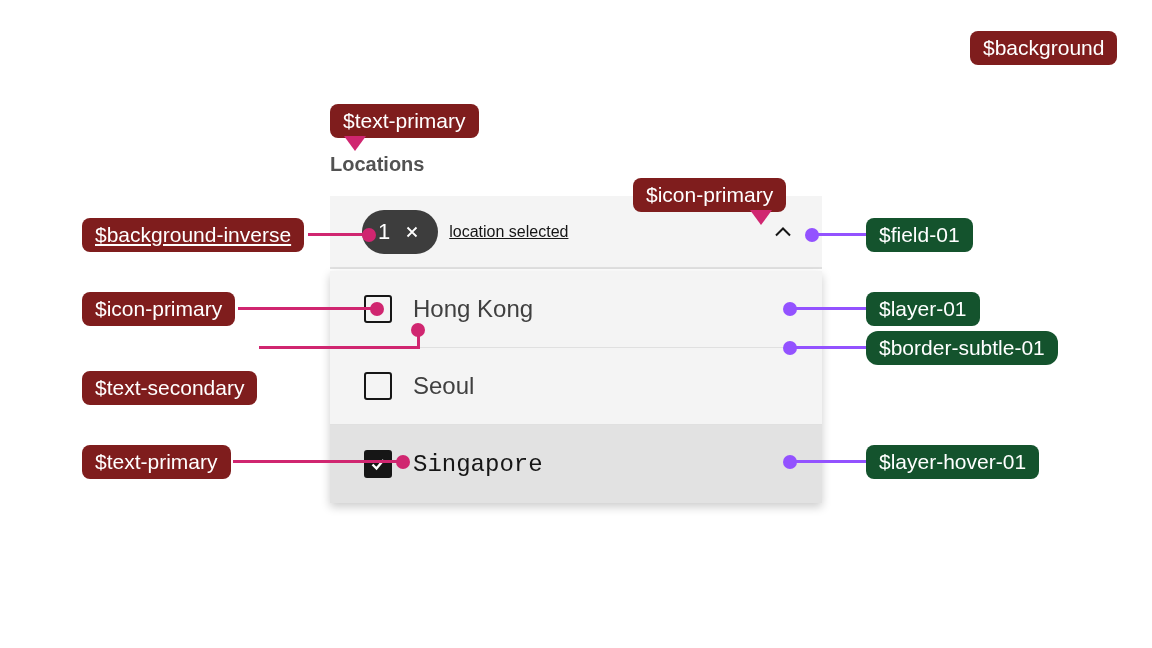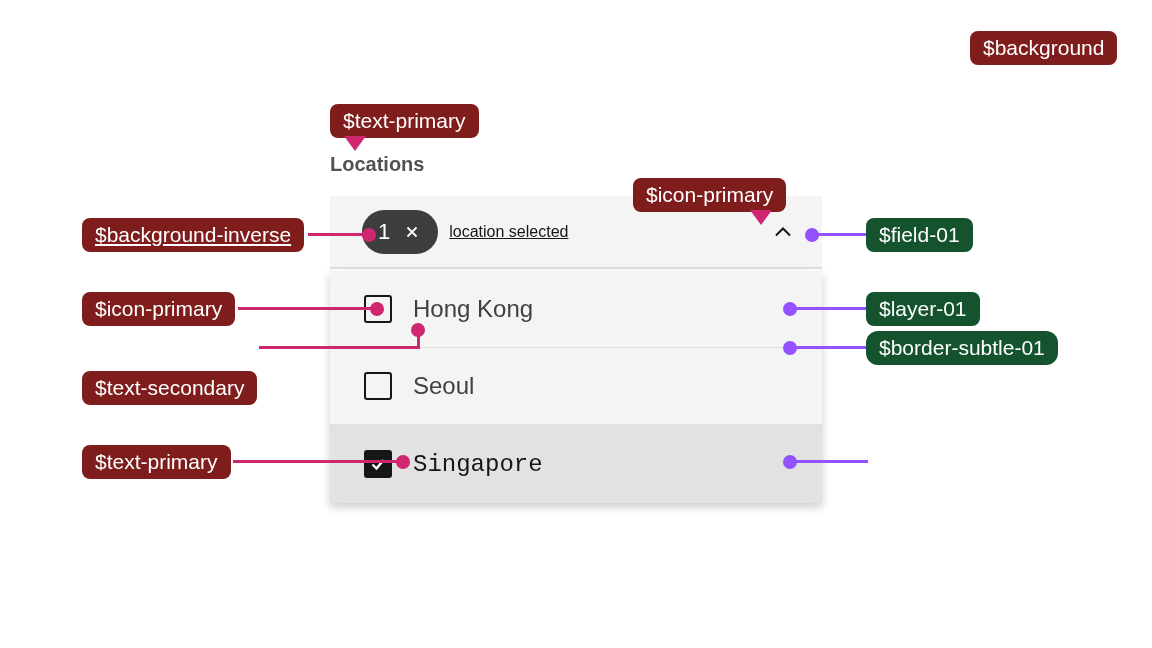--- a/index.html
+++ b/index.html
@@ -158,14 +158,17 @@
   </div>
 
   <div class="adot purple" style="left:783px; top:341px;"></div>
   <div class="aline purple" style="left:790px; top:346px; width:78px;"></div>
   <div class="badge purple" style="left:866px; top:331px;border-radius:12px;">
     <span>$border-subtle-01</span>
   </div>
 
   <div class="adot purple" style="left:783px; top:455px;"></div>
   <div class="aline purple" style="left:790px; top:460px; width:78px;"></div>
+  <div class="badge purple" style="left:866px; top:445px;">
+    <span>$layer-hover-01</span>
+  </div>
 
 </div>
 
 </body></html>

